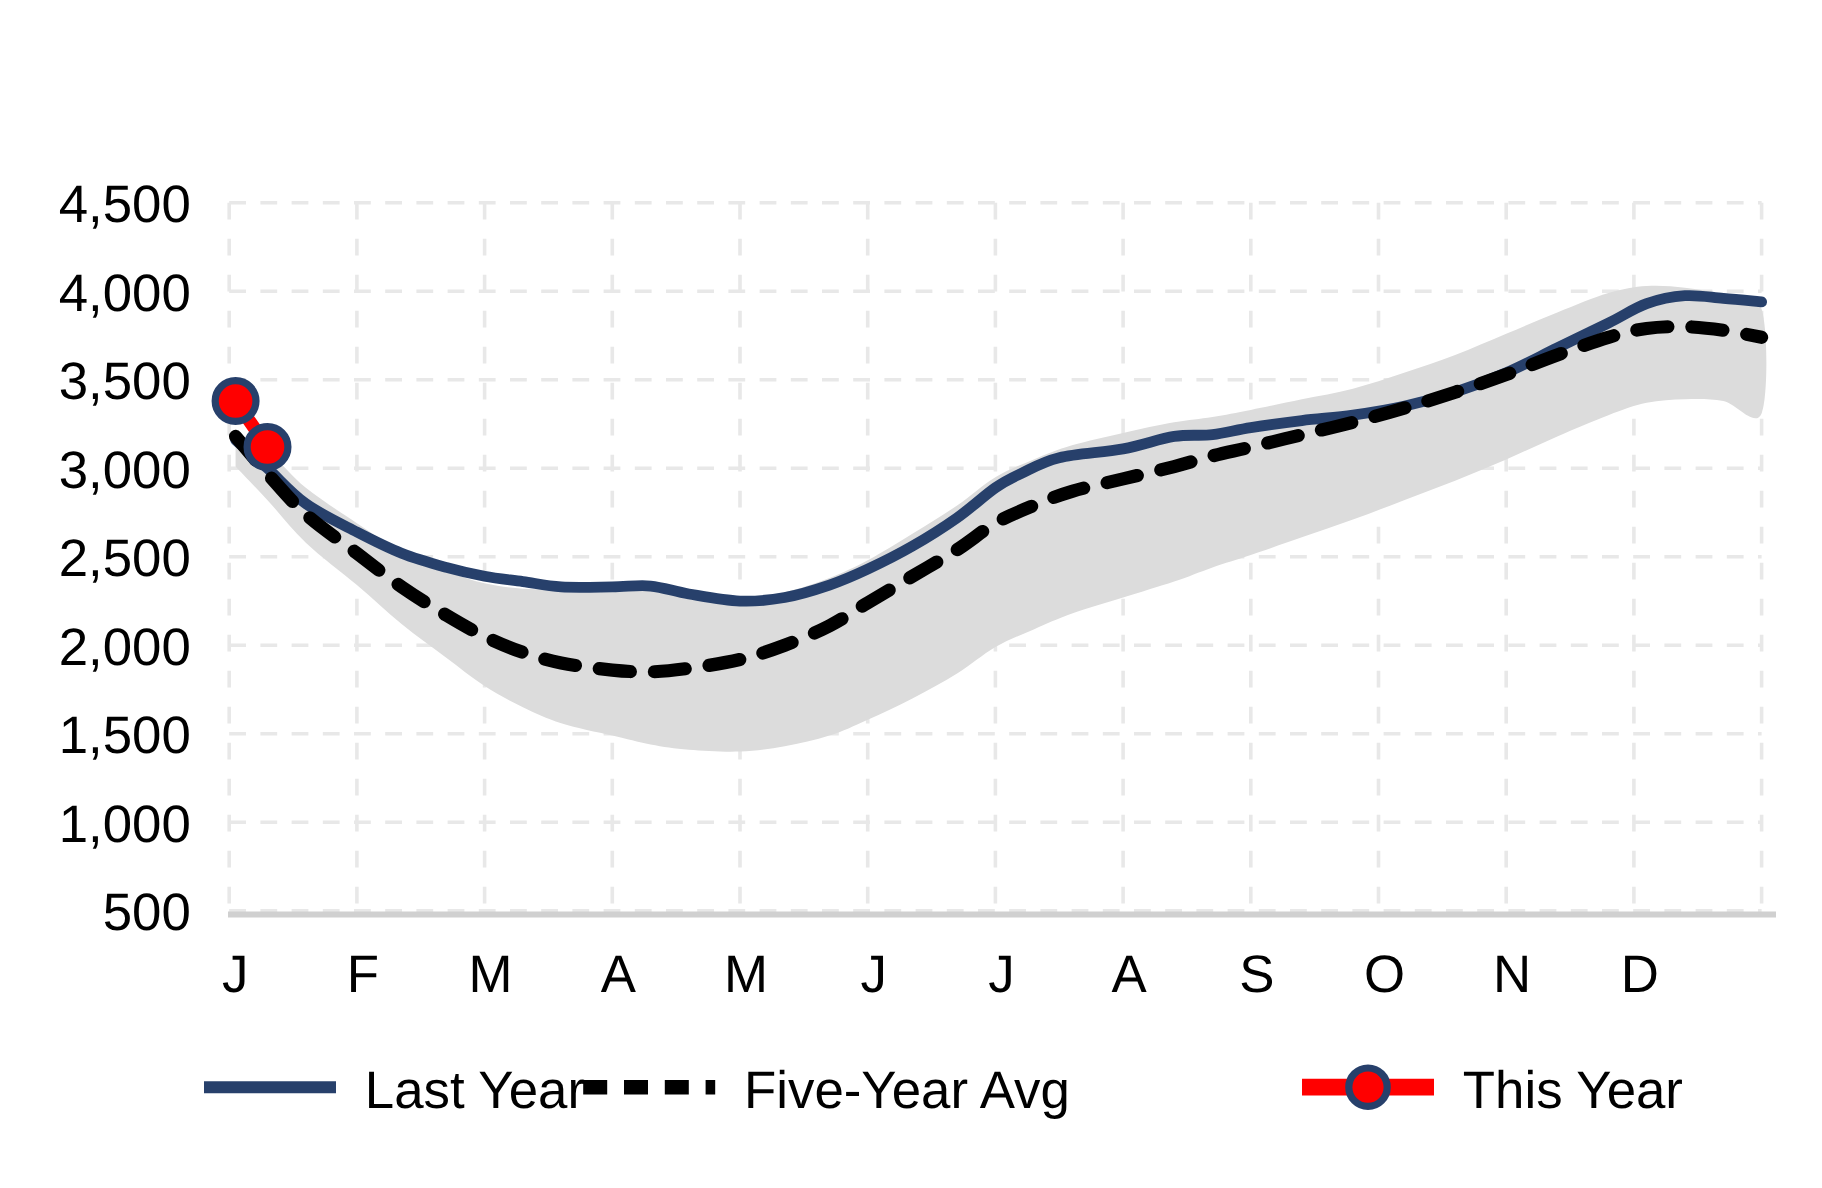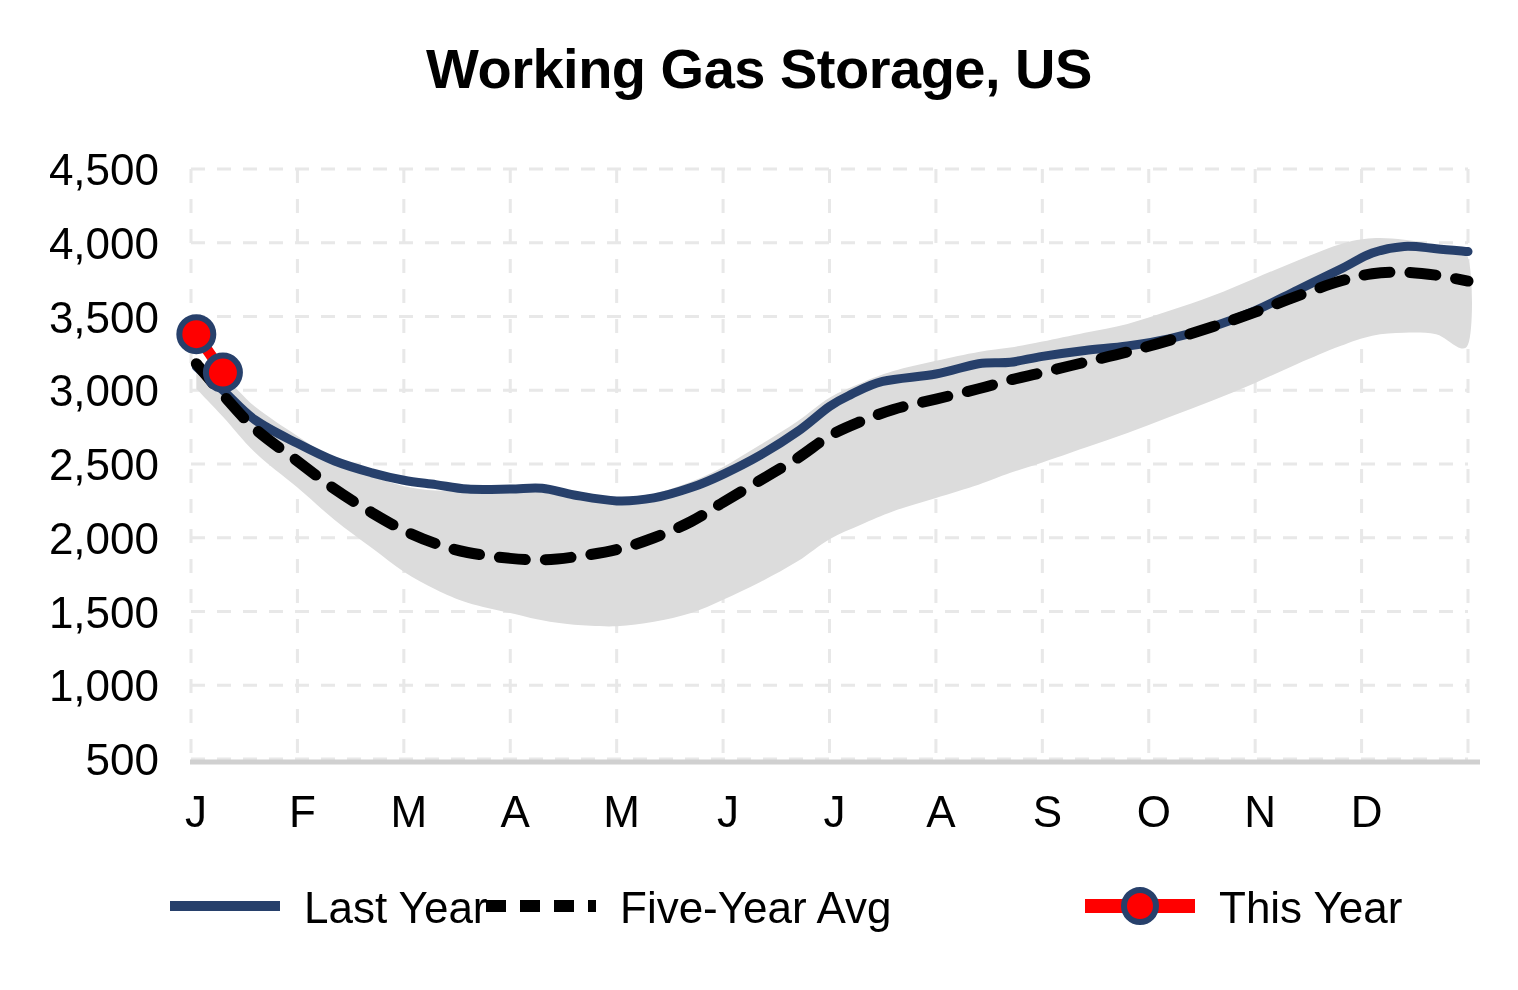--- a/index.html
+++ b/index.html
@@ -50,21 +50,20 @@
     font-size: 44px;
     fill: #000000;
     font-family: "Liberation Sans", sans-serif;
   }
 </style>
 </head>
 <body>
 
 <div id="chart-root">
 
-  <div class="chart-title">Working Gas Storage, US</div>
 
   <svg class="plot" viewBox="0 0 1518 990" preserveAspectRatio="none">
     <g id="grid-layer">
         <line x1="191" y1="169" x2="1468" y2="169" stroke="#E8E8E8" stroke-width="3" stroke-dasharray="14 12"></line>
         <line x1="191" y1="242.75" x2="1468" y2="242.75" stroke="#E8E8E8" stroke-width="3" stroke-dasharray="14 12"></line>
         <line x1="191" y1="316.5" x2="1468" y2="316.5" stroke="#E8E8E8" stroke-width="3" stroke-dasharray="14 12"></line>
         <line x1="191" y1="390.25" x2="1468" y2="390.25" stroke="#E8E8E8" stroke-width="3" stroke-dasharray="14 12"></line>
         <line x1="191" y1="464" x2="1468" y2="464" stroke="#E8E8E8" stroke-width="3" stroke-dasharray="14 12"></line>
         <line x1="191" y1="537.75" x2="1468" y2="537.75" stroke="#E8E8E8" stroke-width="3" stroke-dasharray="14 12"></line>
         <line x1="191" y1="611.5" x2="1468" y2="611.5" stroke="#E8E8E8" stroke-width="3" stroke-dasharray="14 12"></line>

